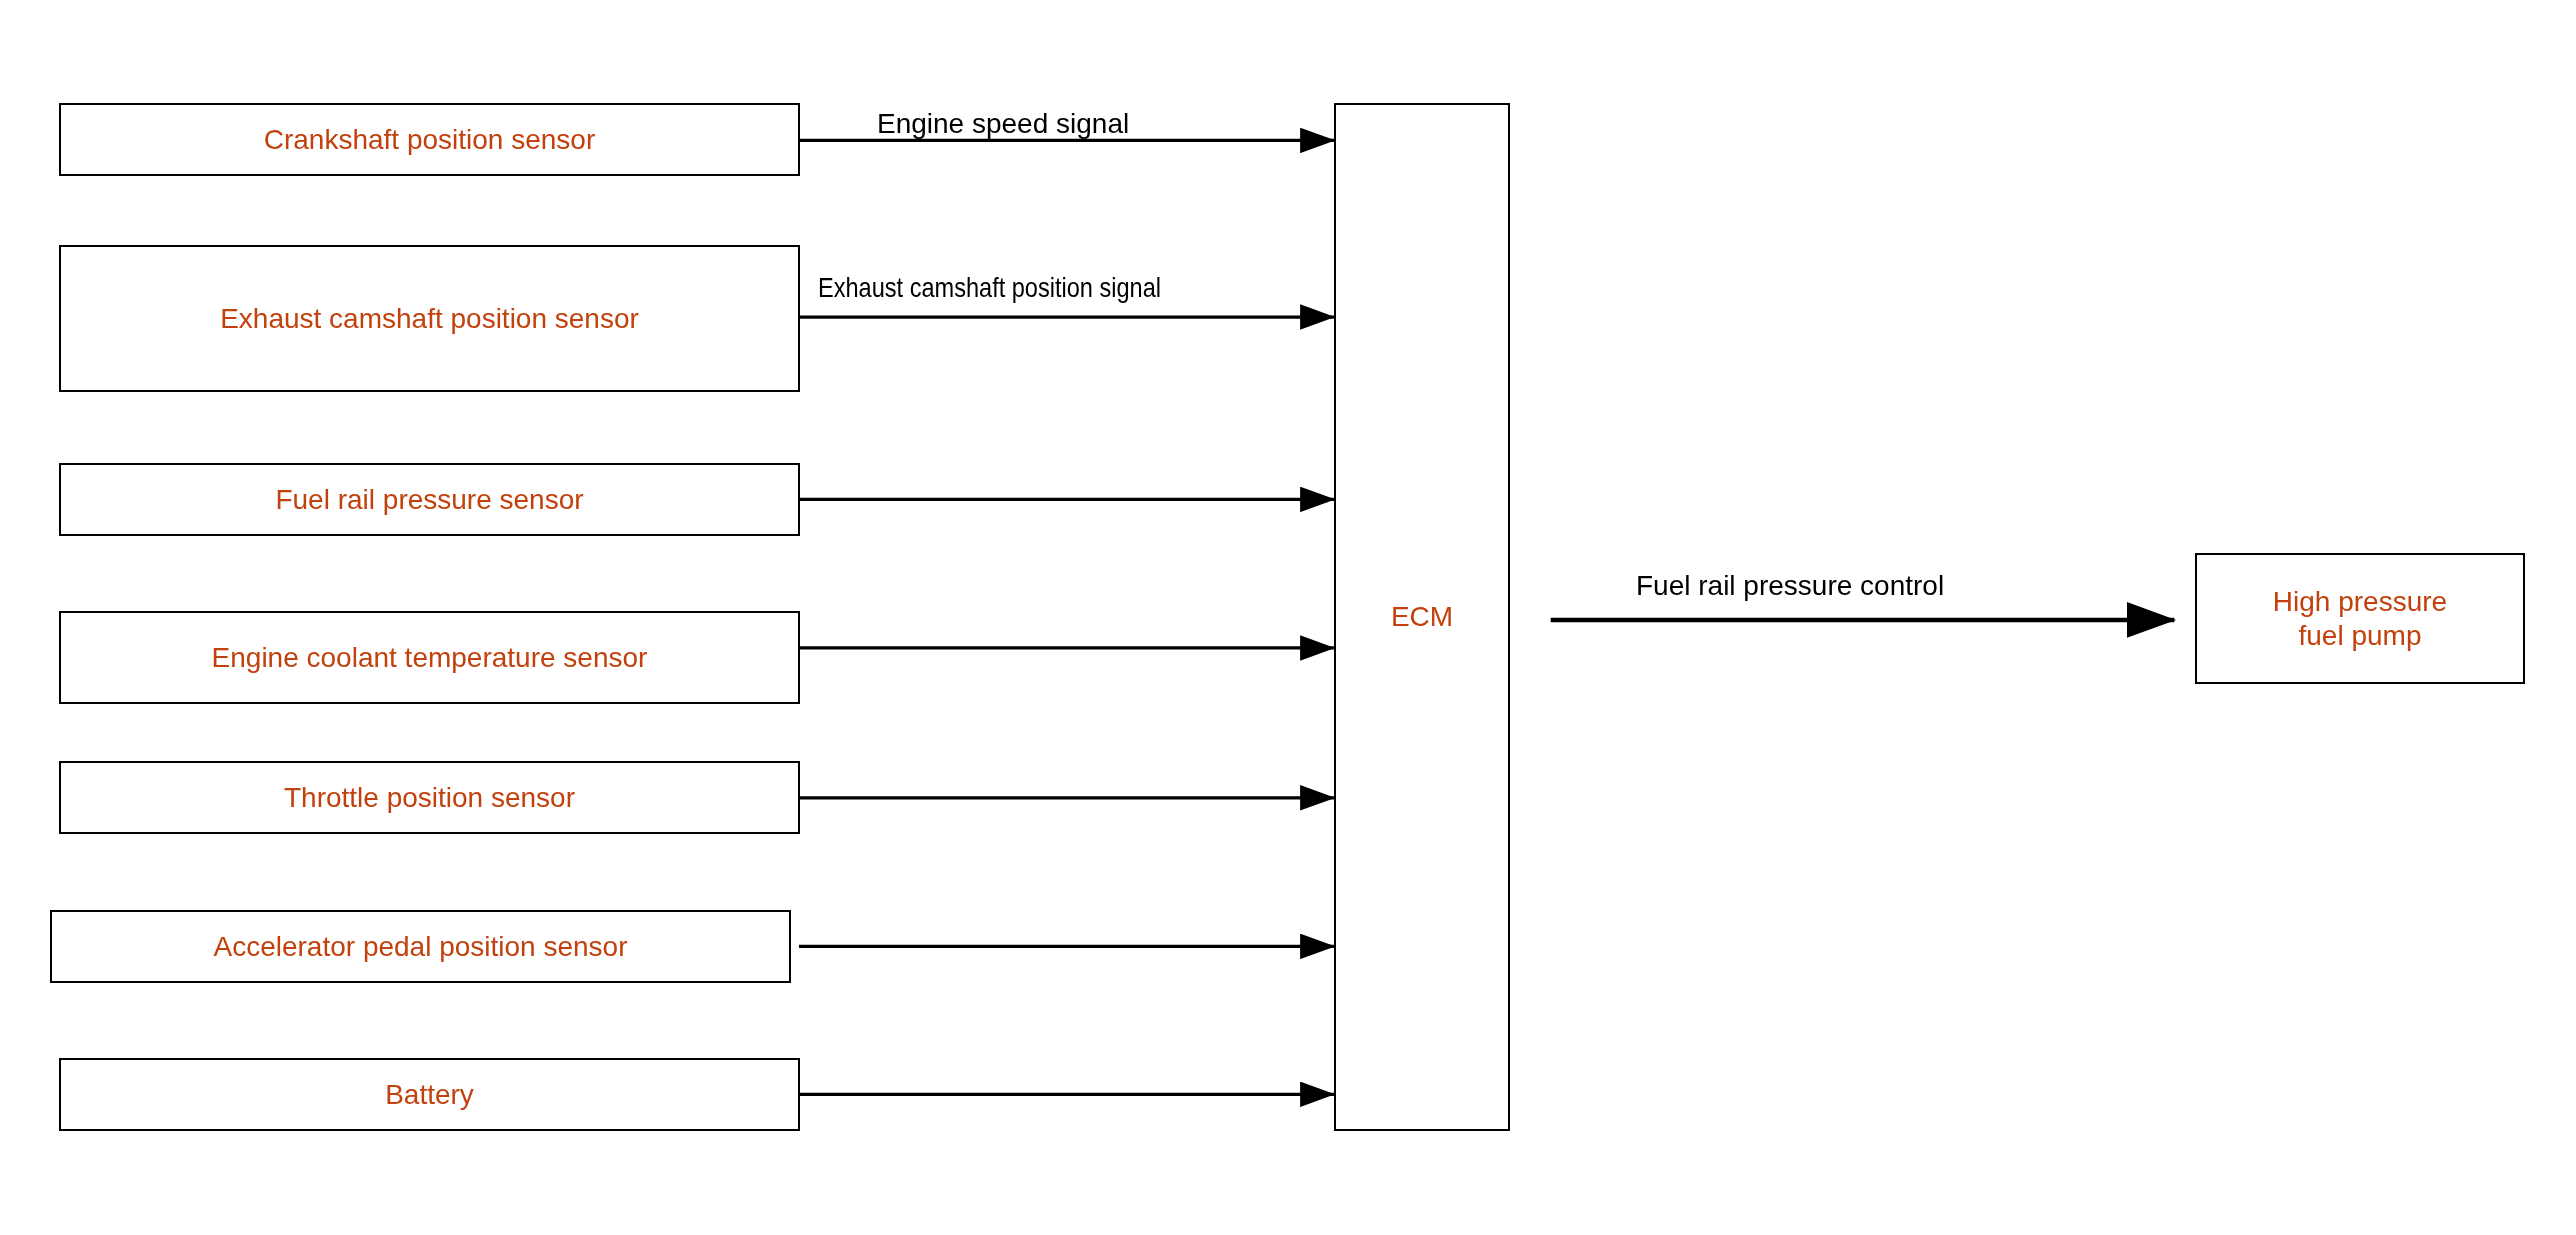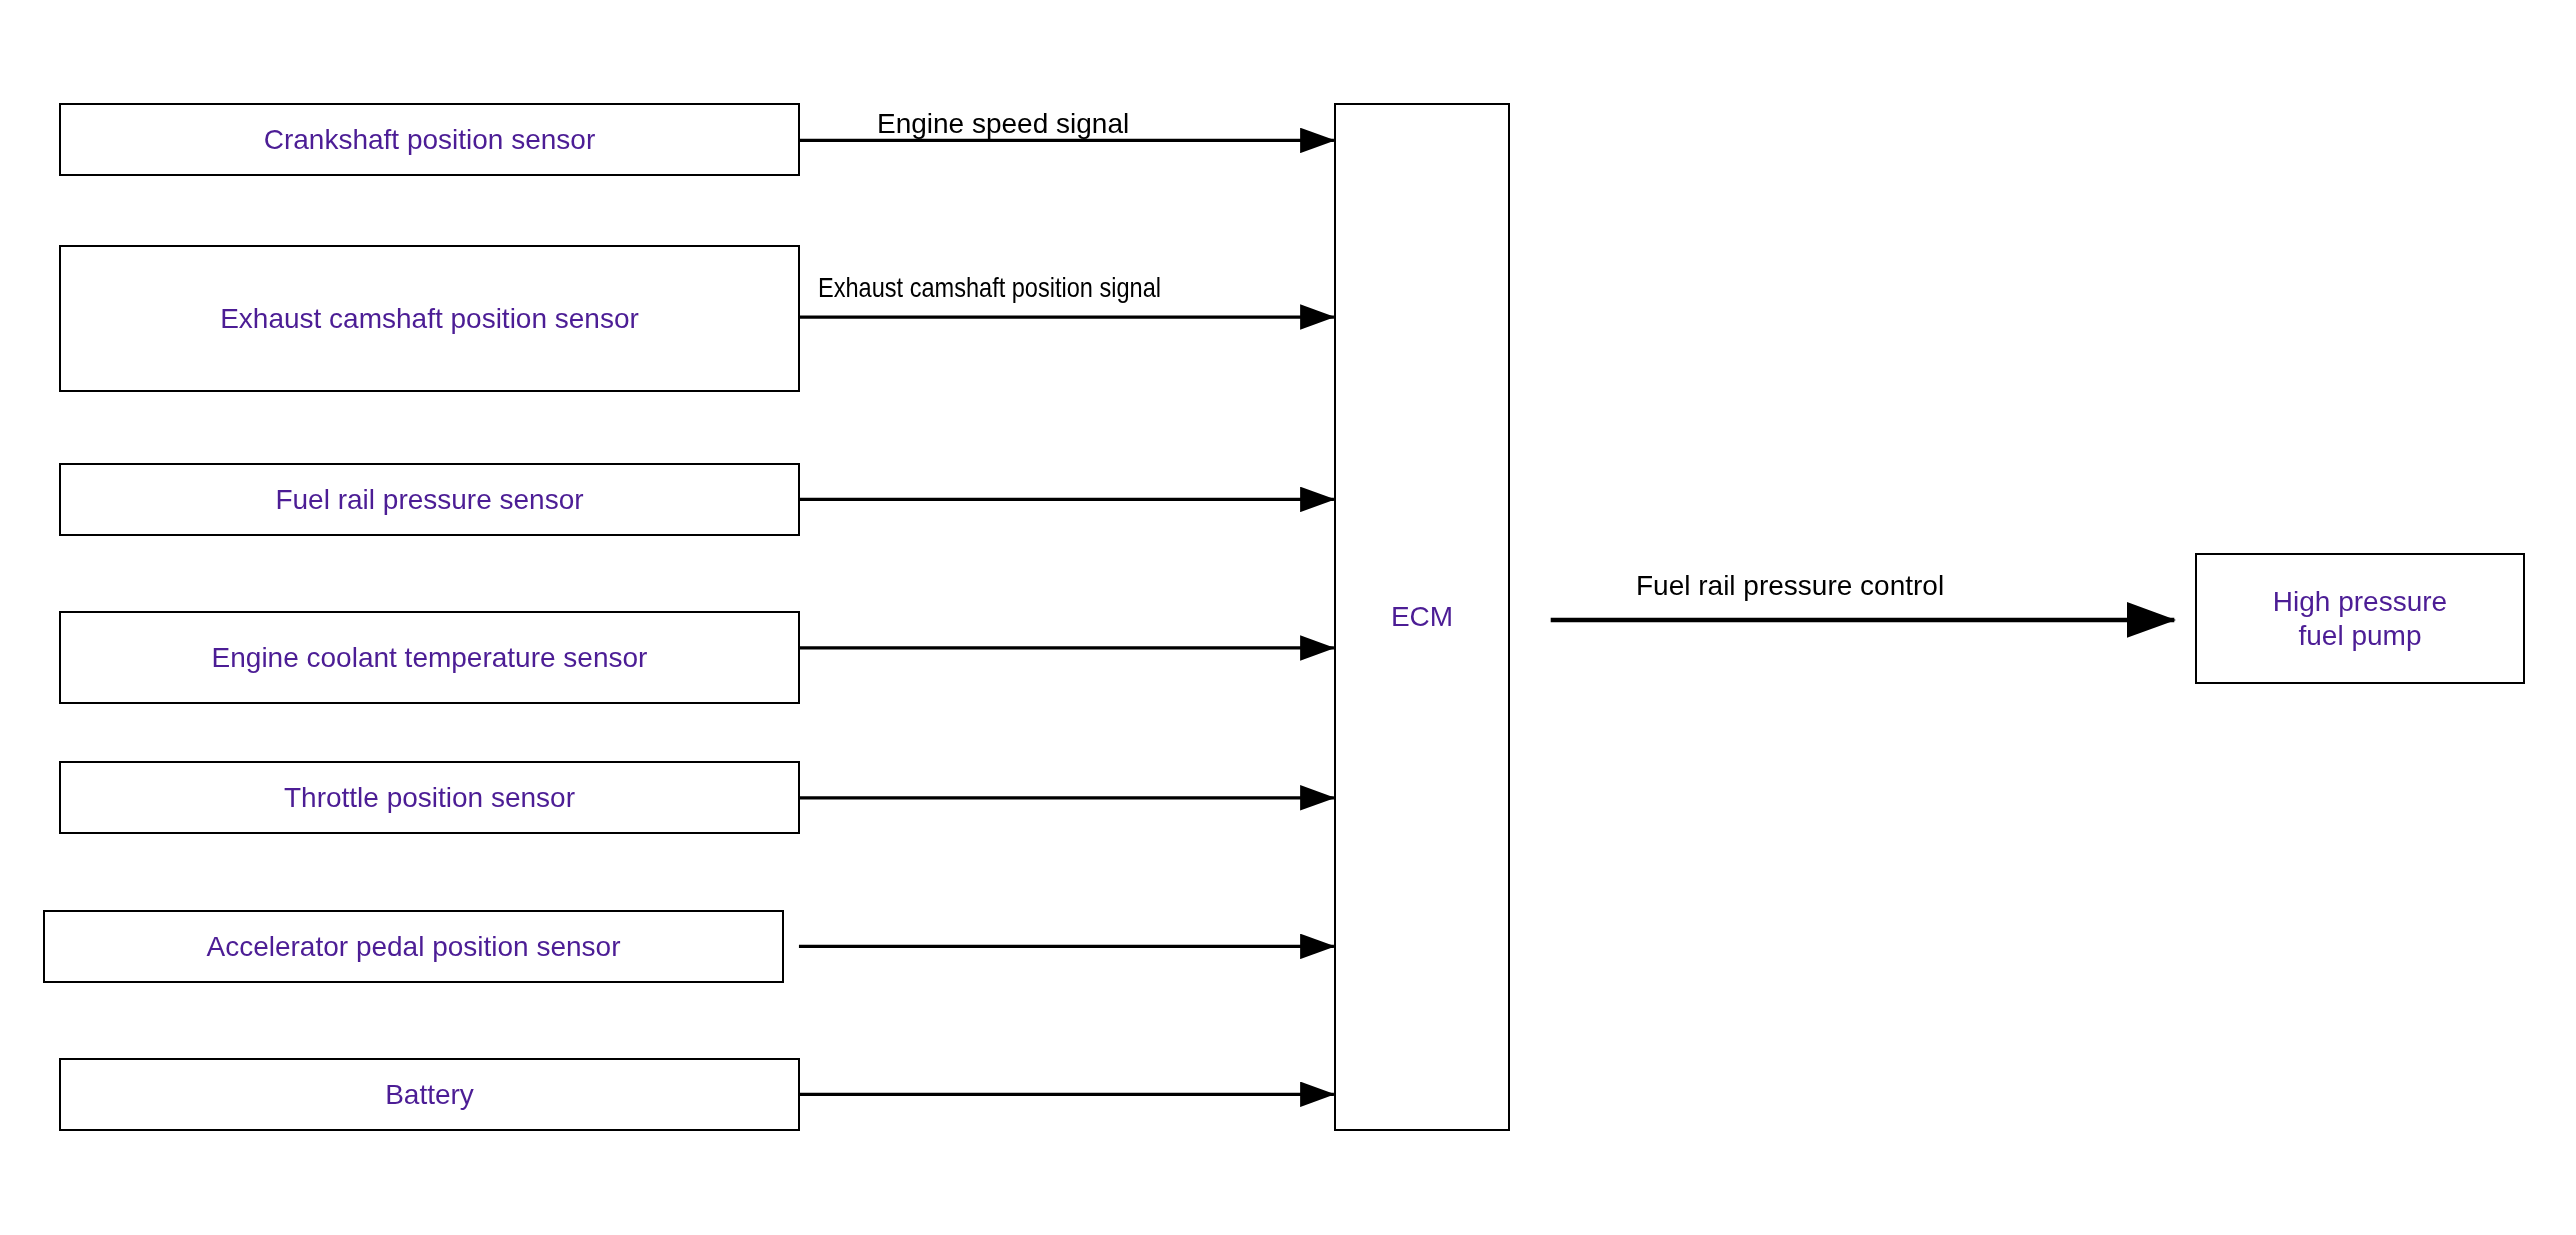--- a/index.html
+++ b/index.html
@@ -19,21 +19,21 @@
   .node {
     position: absolute;
     box-sizing: border-box;
     border: 2.6px solid #000000;
     background: #ffffff;
     display: flex;
     align-items: center;
     justify-content: center;
     text-align: center;
     line-height: 1.18;
-    color: #4c1d95;
+    color: #c2410c;
   }
   .node-label {
     display: block;
     white-space: pre-line;
   }
   .sensor-node { font-size: 28px; }
   .ecm-node {
     font-size: 28px;
     align-items: center;
     justify-content: center;
@@ -104,21 +104,21 @@
   </div>
 
   <div class="node sensor-node" style="left:59px;  top:611px;  width:741px; height:93px;">
     <span class="node-label">Engine coolant temperature sensor</span>
   </div>
 
   <div class="node sensor-node" style="left:59px;  top:761px; width:741px; height:73px;">
     <span class="node-label">Throttle position sensor</span>
   </div>
 
-  <div class="node sensor-node" style="left:43px;  top:910px; width:741px; height:73px;">
+  <div class="node sensor-node" style="left:50px;  top:910px; width:741px; height:73px;">
     <span class="node-label">Accelerator pedal position sensor</span>
   </div>
 
   <div class="node sensor-node" style="left:59px;  top:1058px; width:741px; height:73px;">
     <span class="node-label">Battery</span>
   </div>
 
   <div class="node ecm-node" style="left:1334px; top:103px; width:176px; height:1028px;">
     <span class="node-label">ECM</span>
   </div>

